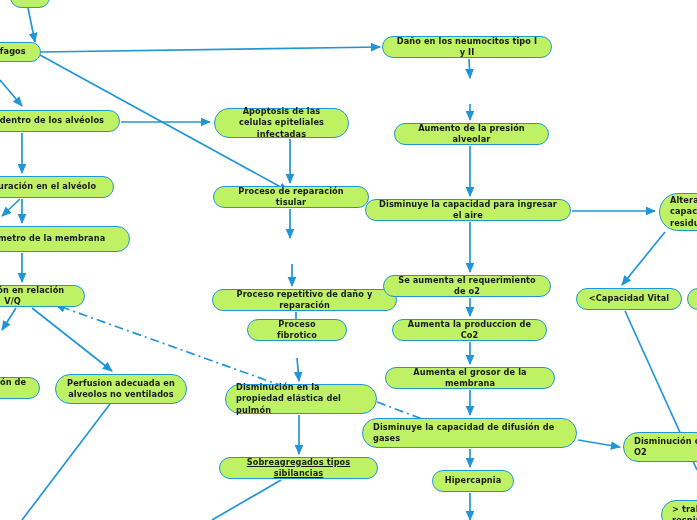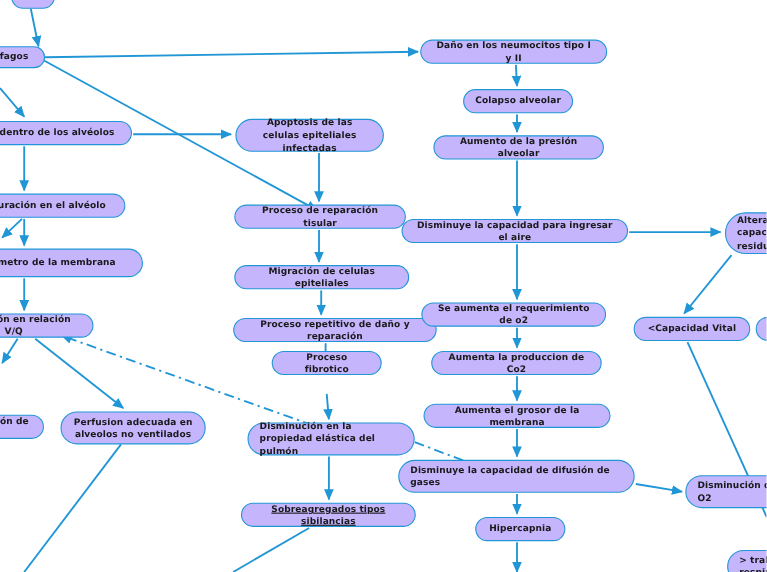--- a/index.html
+++ b/index.html
@@ -20,21 +20,21 @@
     left: 0; top: 0;
     width: 697px;
     height: 520px;
     pointer-events: none;
   }
   .node {
     position: absolute;
     box-sizing: border-box;
     border: 1.6px solid #2196d6;
     border-radius: 999px;
-    background: #c4b5fd;
+    background: #bef264;
     color: #1a1a1a;
     font-size: 8.2px;
     font-weight: bold;
     letter-spacing: 0.1px;
     line-height: 1.35;
     display: flex;
     align-items: center;
     justify-content: center;
     padding: 3px 10px;
     z-index: 2;
@@ -173,23 +173,20 @@
   </div>
 
   <div class="node" style="left:55px; top:374px; width:132px; height:30px;">
     <span class="node-text">Perfusion adecuada en alveolos no ventilados</span>
   </div>
 
   <div class="node" style="left:213px; top:186px; width:156px; height:22px;">
     <span class="node-text">Proceso de reparación tisular</span>
   </div>
 
-  <div class="node" style="left:213px; top:241px; width:159px; height:22px;">
-    <span class="node-text">Migración de celulas epiteliales</span>
-  </div>
 
   <div class="node" style="left:212px; top:289px; width:185px; height:22px;">
     <span class="node-text">Proceso repetitivo de daño y reparación</span>
   </div>
 
   <div class="node" style="left:247px; top:319px; width:100px; height:22px;">
     <span class="node-text">Proceso fibrotico</span>
   </div>
 
   <div class="node left-align" style="left:225px; top:384px; width:152px; height:30px;">
@@ -197,23 +194,20 @@
   </div>
 
   <div class="node" style="left:219px; top:457px; width:159px; height:22px;text-decoration:underline;">
     <span class="node-text">Sobreagregados tipos sibilancias</span>
   </div>
 
   <div class="node" style="left:382px; top:36px; width:170px; height:22px;">
     <span class="node-text">Daño en los neumocitos tipo I y II</span>
   </div>
 
-  <div class="node" style="left:421px; top:81px; width:100px; height:22px;">
-    <span class="node-text">Colapso alveolar</span>
-  </div>
 
   <div class="node" style="left:394px; top:123px; width:155px; height:22px;">
     <span class="node-text">Aumento de la presión alveolar</span>
   </div>
 
   <div class="node" style="left:365px; top:199px; width:206px; height:22px;">
     <span class="node-text">Disminuye la capacidad para ingresar el aire</span>
   </div>
 
   <div class="node" style="left:383px; top:275px; width:168px; height:22px;">

